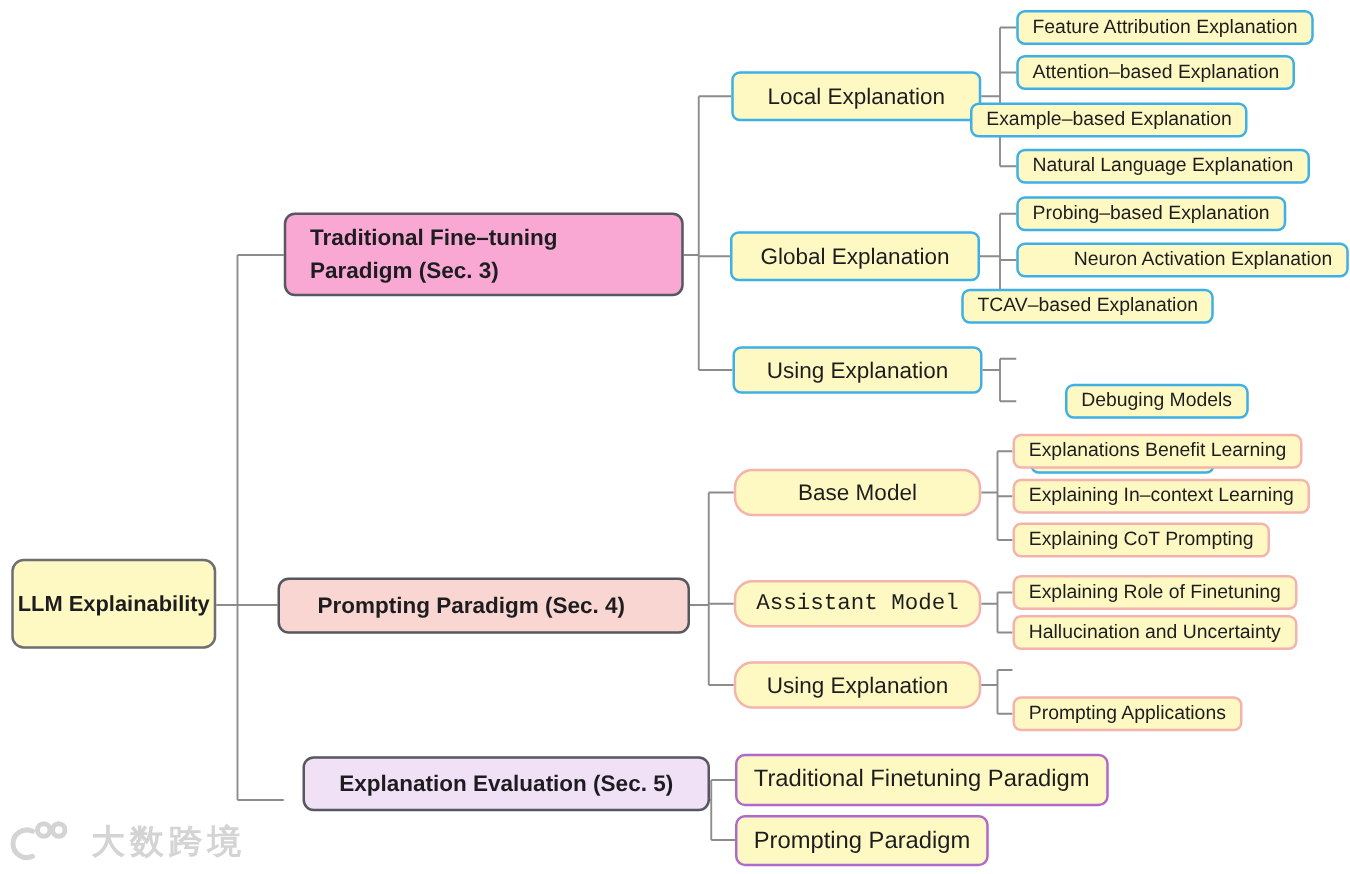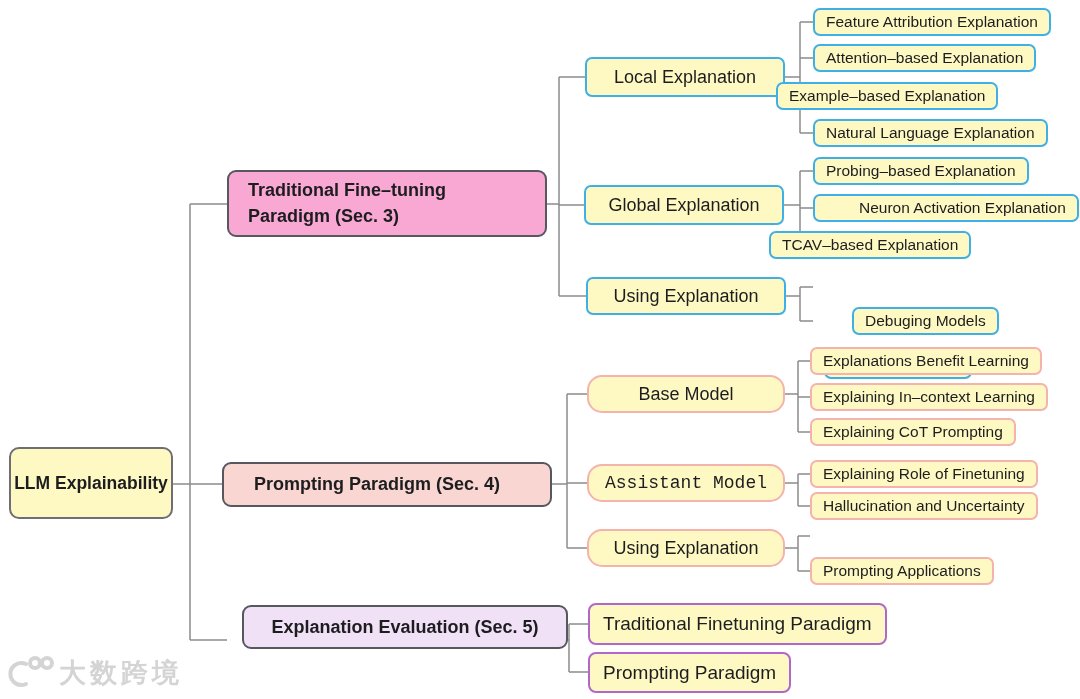--- a/index.html
+++ b/index.html
@@ -31,21 +31,21 @@
   .lvl2-blue { border-color:#3fb0e6; }
   .lvl2-pink { border-color:#f4b3ac;border-radius:15px; }
   
   .leaf { border:2px solid; height:28px; padding:0 11px; font-size:15.5px; }
   .leaf-blue { border-color:#3fb0e6; }
   .leaf-pink { border-color:#f4b3ac; }
   .leaf-purple { border-color:#b168cb; border-radius:8px; font-size:19px; padding:0 13px; }
 
   .watermark {
     position:absolute; left:8px; top:655px; z-index:2;
-    display:flex; gap:5px; opacity:0.85;
+    display:flex; align-items:center; gap:19px; opacity:0.85;
   }
   .watermark-text {
     font-size:27px; font-weight:bold; letter-spacing:4px; color:#cdcdcd;
     text-shadow:0 0 2px #ffffff, 1px 1px 0 #ffffff;
   }
 </style>
 </head>
 <body>
 
 <div class="canvas">

